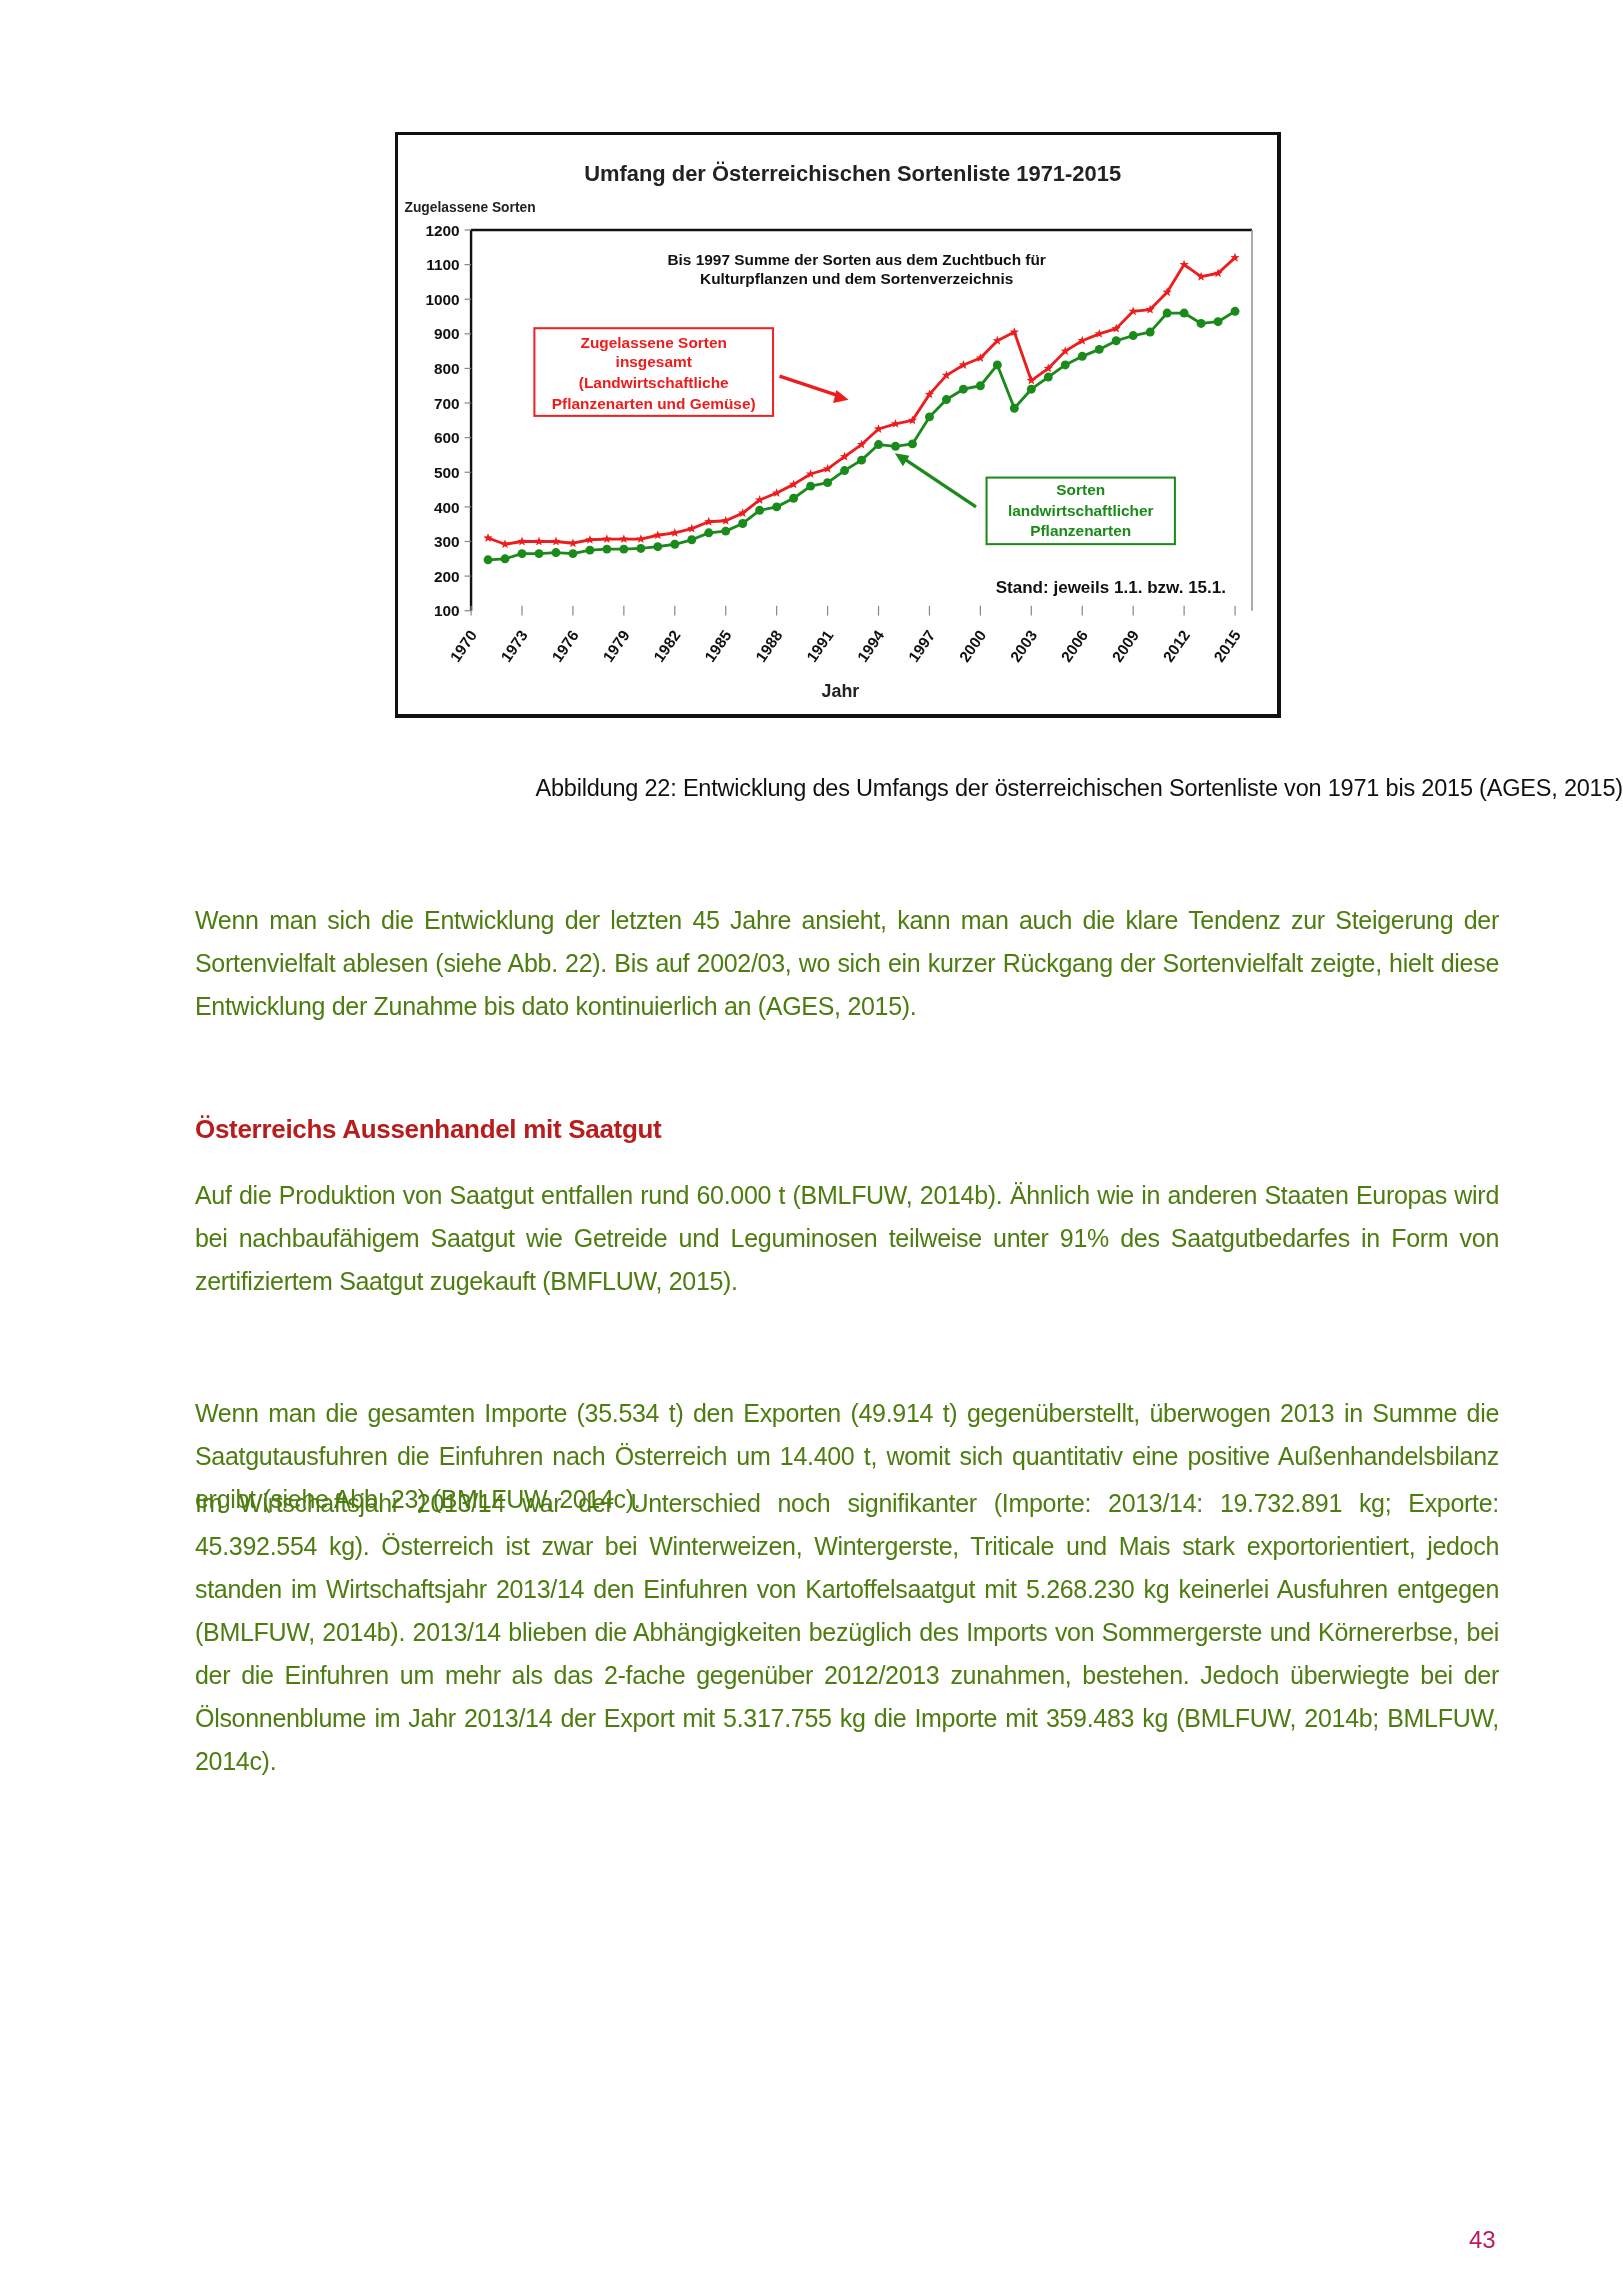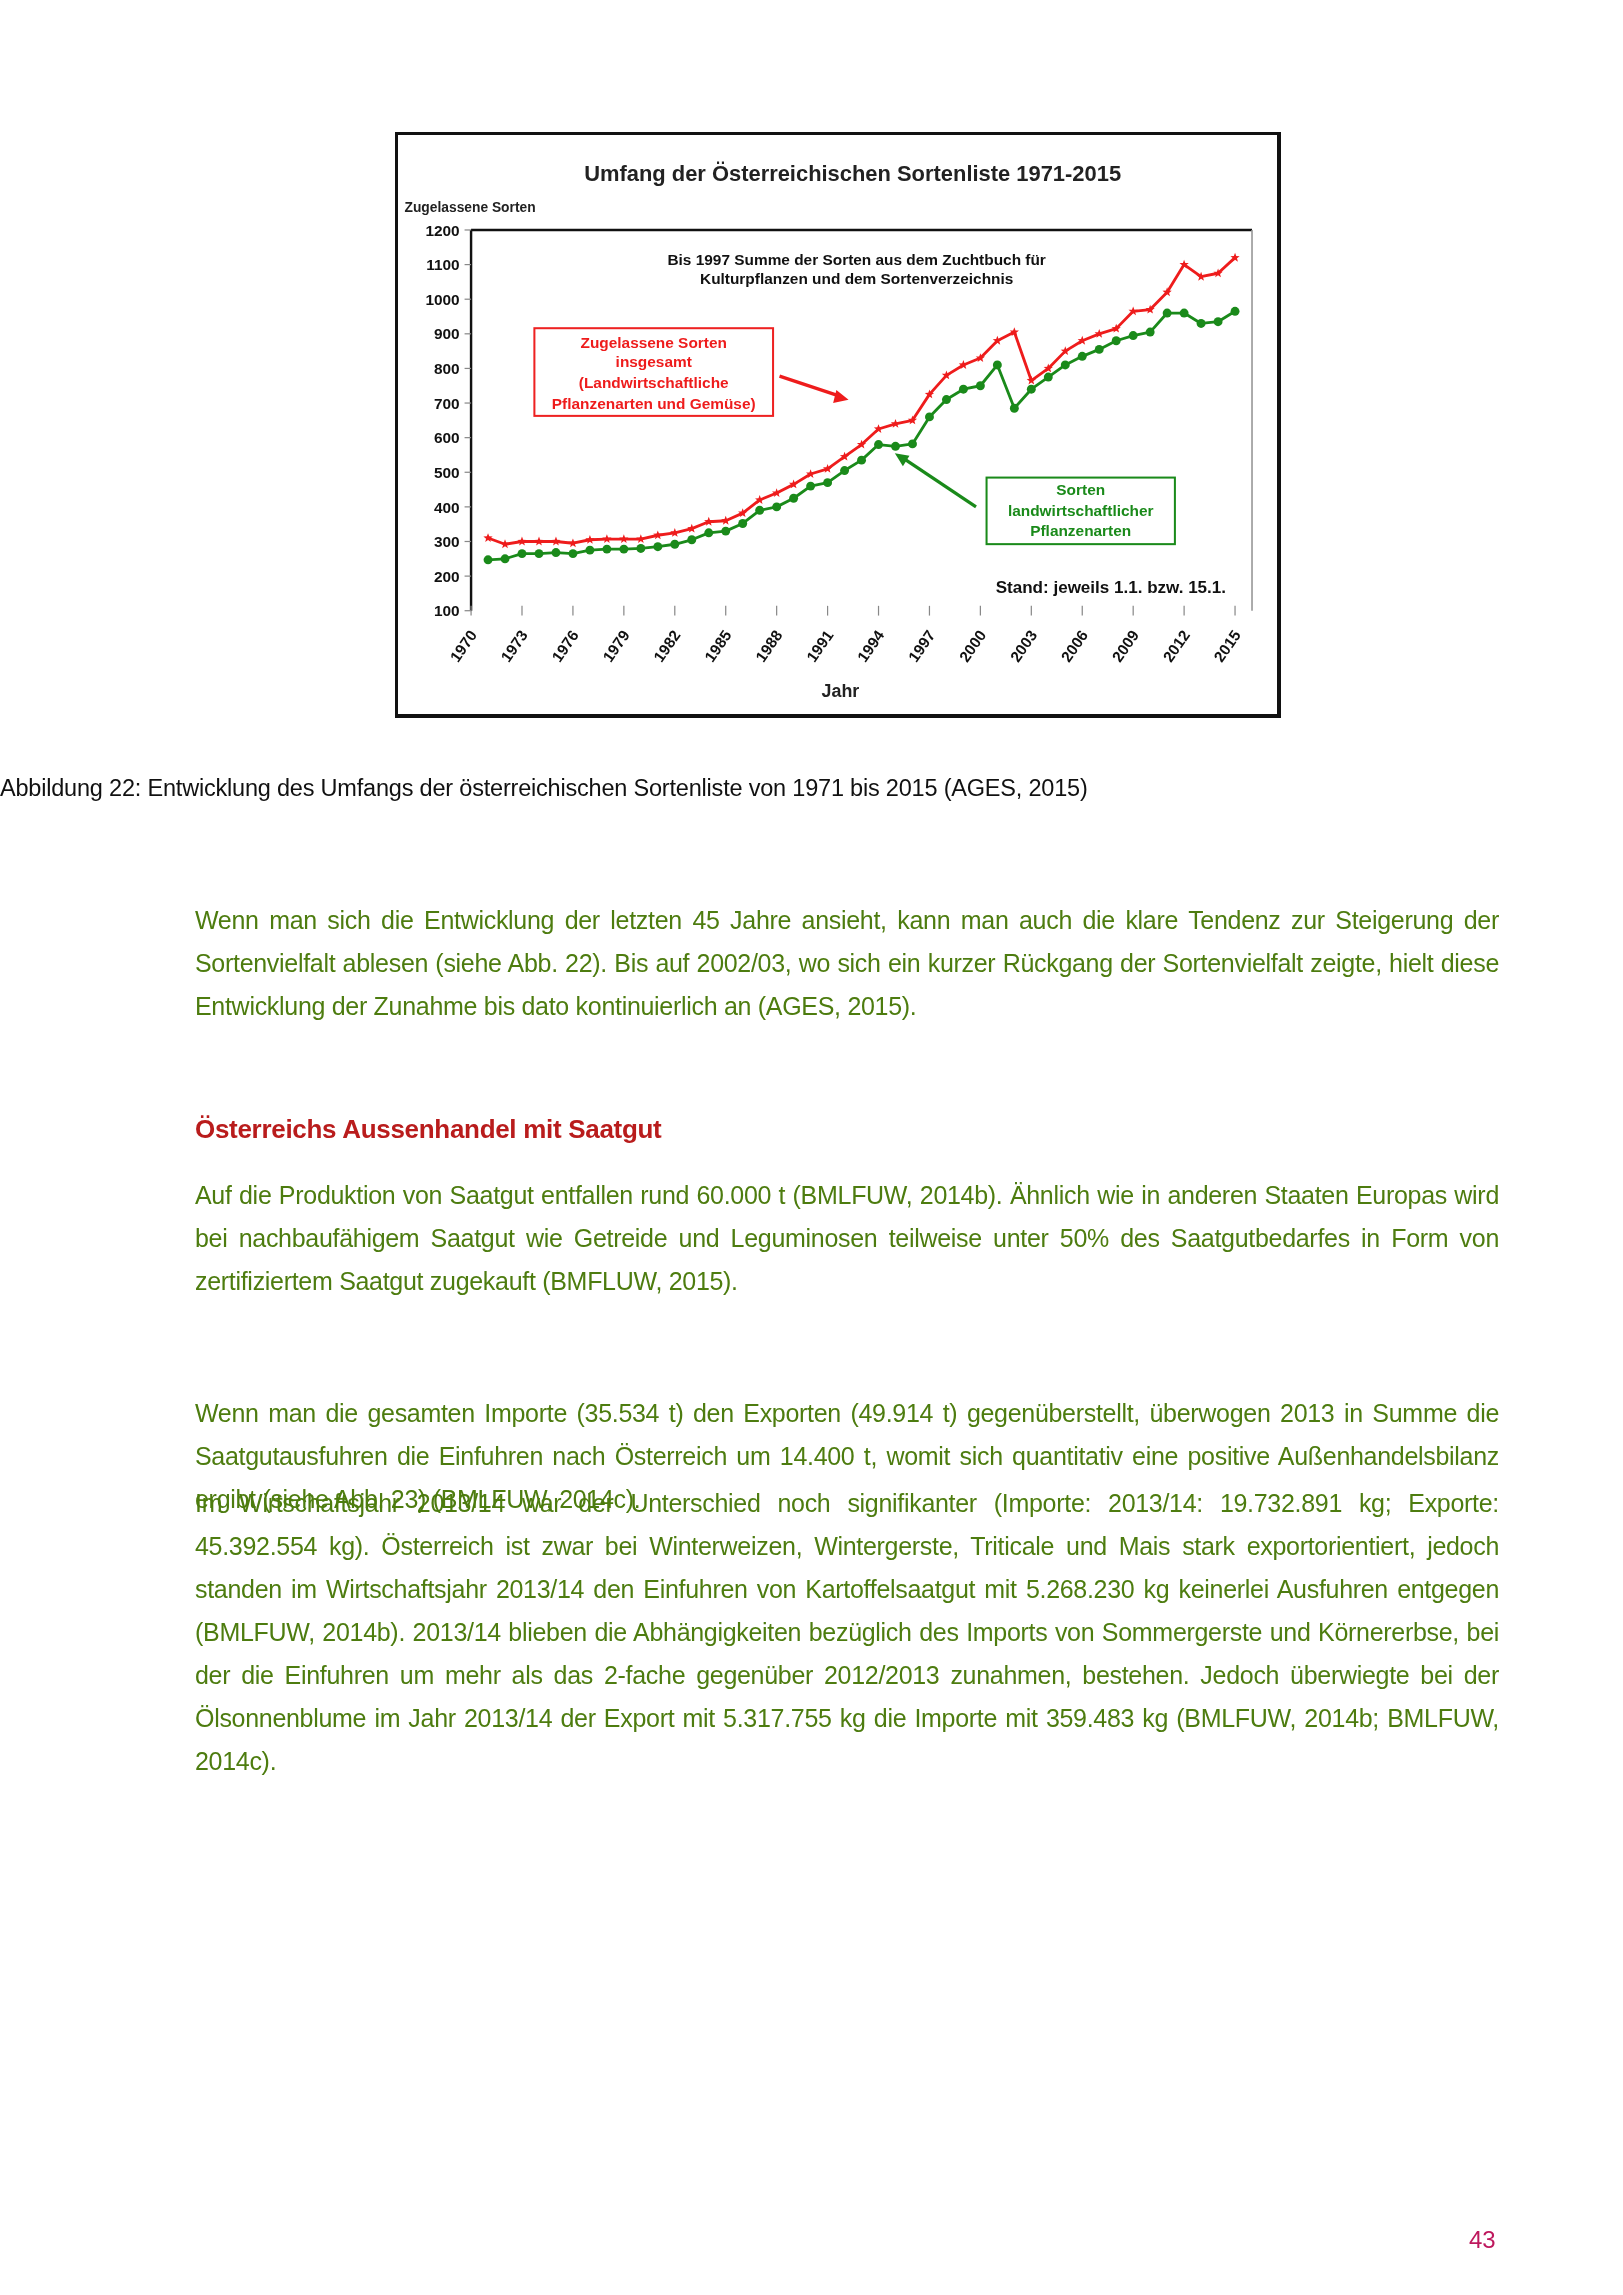--- a/index.html
+++ b/index.html
@@ -1,19 +1,19 @@
 <!DOCTYPE html>
 <html style="font-size:13px"><head>
 <meta charset="utf-8">
 <style>
   html, body { margin: 0; padding: 0; background: #ffffff; }
   body { width: 1623px; height: 2295px; position: relative; font-family: "Liberation Sans", sans-serif; color: #000; }
   .figure-frame { position: absolute; left: 395px; top: 132px; width: 886px; height: 586px; border: 3.2px solid #111; border-right-width: 4px; border-bottom-width: 4.9px; background: #fff; box-sizing: border-box; }
   #chart { position: absolute; left: 0; top: 0; width: 880px; height: 578px; }
-  .caption { position: absolute; left: 0; width: 1623px; top: 775px; text-align: left; font-family: "Liberation Sans", sans-serif; font-size: 23.5px; color: #111; letter-spacing: -0.2px; }
+  .caption { position: absolute; left: 0; width: 1623px; top: 775px; text-align: right; font-family: "Liberation Sans", sans-serif; font-size: 23.5px; color: #111; letter-spacing: -0.2px; }
   .para { position: absolute; left: 195px; width: 1304px; font-family: "Liberation Sans", sans-serif; font-size: 25px; line-height: 43px; text-align: justify; color: #4d7c0f; letter-spacing: -0.3px; }
   .heading { position: absolute; left: 195px; top: 1114px; font-family: "Liberation Sans", sans-serif; font-size: 26px; font-weight: bold; color: #b91c1c; letter-spacing: -0.3px; }
   .page-number { position: absolute; left: 1469px; top: 2226px; font-size: 24px; font-family: "Liberation Sans", sans-serif; color: #be185d; }
   svg text { font-family: "Liberation Sans", sans-serif; }
 </style>
 </head>
 <body>
 
 <div class="figure-frame">
   <svg id="chart" viewBox="0 0 1084 712" xmlns="http://www.w3.org/2000/svg">
@@ -209,18 +209,18 @@
     <text x="1020" y="564" text-anchor="end" font-size="21" font-weight="bold" fill="#111">Stand: jeweils 1.1. bzw. 15.1.</text>
   </svg>
 </div>
 
 <div class="caption">Abbildung 22:  Entwicklung des Umfangs der österreichischen Sortenliste von 1971 bis 2015 (AGES, 2015)</div>
 
 <p class="para" style="top:899px;margin:0;">Wenn man sich die Entwicklung der letzten 45 Jahre ansieht, kann man auch die klare Tendenz zur Steigerung der Sortenvielfalt ablesen (siehe Abb. 22). Bis auf 2002/03, wo sich ein kurzer Rückgang der Sortenvielfalt zeigte, hielt diese Entwicklung der Zunahme bis dato kontinuierlich an (AGES, 2015).</p>
 
 <div class="heading">Österreichs Aussenhandel mit Saatgut</div>
 
-<p class="para" style="top:1174px;margin:0;">Auf die Produktion von Saatgut entfallen rund 60.000 t (BMLFUW, 2014b). Ähnlich wie in anderen Staaten Europas wird bei nachbaufähigem Saatgut wie Getreide und Leguminosen teilweise unter 50% des Saatgutbedarfes in Form von zertifiziertem Saatgut zugekauft (BMFLUW, 2015).</p>
+<p class="para" style="top:1174px;margin:0;">Auf die Produktion von Saatgut entfallen rund 60.000 t (BMLFUW, 2014b). Ähnlich wie in anderen Staaten Europas wird bei nachbaufähigem Saatgut wie Getreide und Leguminosen teilweise unter 91% des Saatgutbedarfes in Form von zertifiziertem Saatgut zugekauft (BMFLUW, 2015).</p>
 <p class="para" style="top:1392px;margin:0;">Wenn man die gesamten Importe (35.534 t) den Exporten (49.914 t) gegenüberstellt, überwogen 2013 in Summe die Saatgutausfuhren die Einfuhren nach Österreich um 14.400 t, womit sich quantitativ eine positive Außenhandelsbilanz ergibt (siehe Abb. 23) (BMLFUW, 2014c).</p>
 <p class="para" style="top:1482px;margin:0;">Im Wirtschaftsjahr 2013/14 war der Unterschied noch signifikanter (Importe: 2013/14: 19.732.891 kg; Exporte: 45.392.554 kg). Österreich ist zwar bei Winterweizen, Wintergerste, Triticale und Mais stark exportorientiert, jedoch standen im Wirtschaftsjahr 2013/14 den Einfuhren von Kartoffelsaatgut mit 5.268.230 kg keinerlei Ausfuhren entgegen (BMLFUW, 2014b). 2013/14 blieben die Abhängigkeiten bezüglich des Imports von Sommergerste und Körnererbse, bei der die Einfuhren um mehr als das 2-fache gegenüber 2012/2013 zunahmen, bestehen. Jedoch überwiegte bei der Ölsonnenblume im Jahr 2013/14 der Export mit 5.317.755 kg die Importe mit 359.483 kg (BMLFUW, 2014b; BMLFUW, 2014c).</p>
 
 <div class="page-number">43</div>
 
 
 </body></html>

